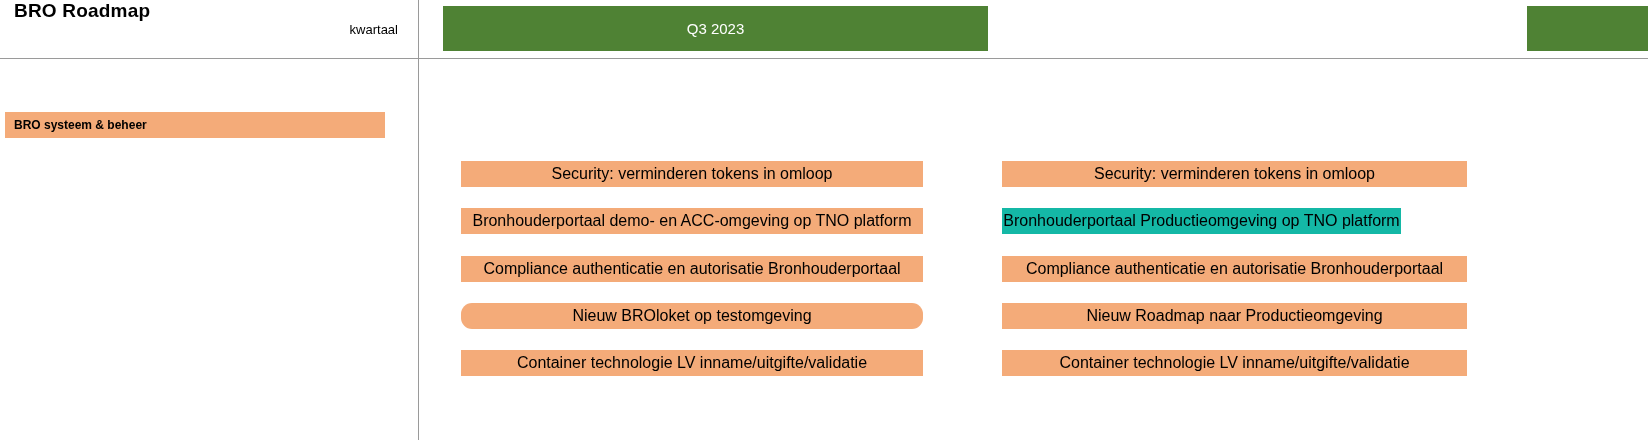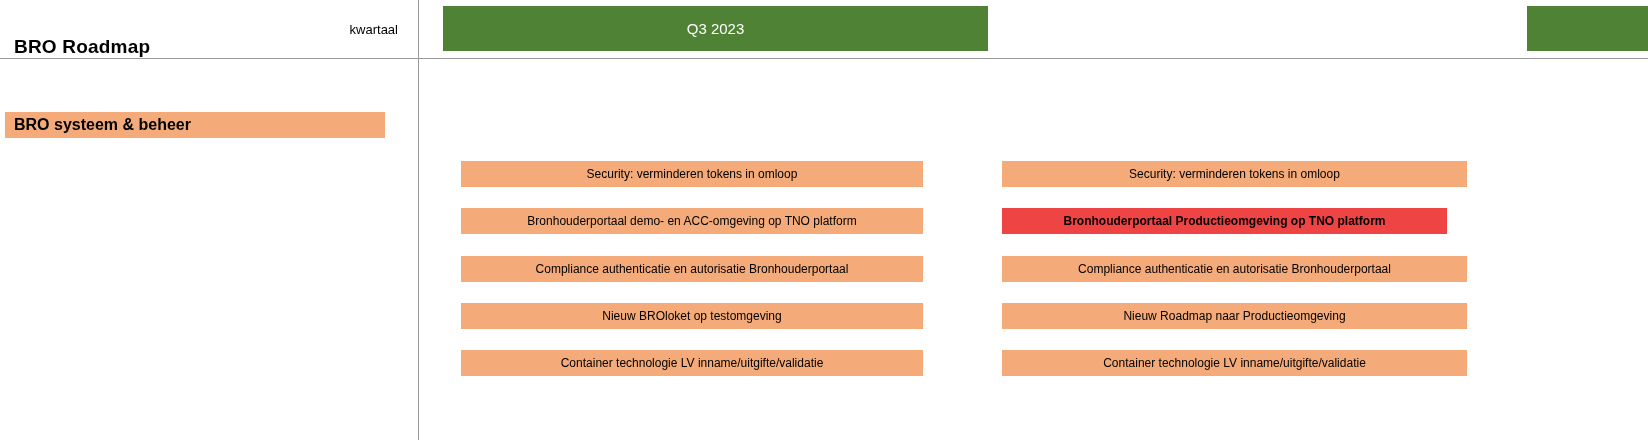--- a/index.html
+++ b/index.html
@@ -29,21 +29,21 @@
     width: 1648px;
     height: 58px;
   }
   .title-cell {
     position: absolute;
     left: 0;
     top: 0;
     width: 418px;
     height: 58px;
     display: flex;
-    align-items: flex-end;
+    align-items: flex-start;
     background: #ffffff;
   }
   .roadmap-title {
     font-size: 19px;
     font-weight: bold;
     margin-left: 14px;
     letter-spacing: 0.2px;
   }
   .kwartaal-label {
     position: absolute;
@@ -106,34 +106,34 @@
     left: 5px;
     top: 112px;
     width: 380px;
     height: 26px;
     background: #f4ab79;
     display: flex;
     align-items: center;
     box-sizing: border-box;
   }
   .lane-label span {
-    font-size: 16px;
+    font-size: 12px;
     font-weight: bold;
     margin-left: 9px;
   }
 
   
   .bar {
     position: absolute;
     height: 26px;
     background: #f4ab79;
     display: flex;
     align-items: center;
     justify-content: center;
-    font-size: 12px;
+    font-size: 16px;
     color: #000000;
     box-sizing: border-box;
     white-space: nowrap;
     overflow: hidden;
   }
 </style>
 </head>
 <body>
 
 <div class="roadmap">
@@ -163,30 +163,30 @@
   <div id="tasks-layer">
       <div class="bar" style="left: 461px; top: 161px; width: 462px; background: rgb(244, 171, 121);">
         <span>Security: verminderen tokens in omloop</span>
       </div>
       <div class="bar" style="left: 461px; top: 208px; width: 462px; background: rgb(244, 171, 121);">
         <span>Bronhouderportaal demo- en ACC-omgeving op TNO platform</span>
       </div>
       <div class="bar" style="left: 461px; top: 256px; width: 462px; background: rgb(244, 171, 121);">
         <span>Compliance authenticatie en autorisatie Bronhouderportaal</span>
       </div>
-      <div class="bar" style="left: 461px; top: 303px; width: 462px; background: rgb(244, 171, 121);">
+      <div class="bar" style="left: 461px; top: 303px; width: 462px; background: rgb(244, 171, 121); border-radius: 11px;">
         <span>Nieuw BROloket op testomgeving</span>
       </div>
       <div class="bar" style="left: 461px; top: 350px; width: 462px; background: rgb(244, 171, 121);">
         <span>Container technologie LV inname/uitgifte/validatie</span>
       </div>
       <div class="bar" style="left: 1002px; top: 161px; width: 465px; background: rgb(244, 171, 121);">
         <span>Security: verminderen tokens in omloop</span>
       </div>
-      <div class="bar" style="left: 1002px; top: 208px; width: 445px; background: #ef4444; font-weight: bold;">
+      <div class="bar" style="left: 1002px; top: 208px; width: 399px; background: #14b8a6;">
         <span>Bronhouderportaal Productieomgeving op TNO platform</span>
       </div>
       <div class="bar" style="left: 1002px; top: 256px; width: 465px; background: rgb(244, 171, 121);">
         <span>Compliance authenticatie en autorisatie Bronhouderportaal</span>
       </div>
       <div class="bar" style="left: 1002px; top: 303px; width: 465px; background: rgb(244, 171, 121);">
         <span>Nieuw Roadmap naar Productieomgeving</span>
       </div>
       <div class="bar" style="left: 1002px; top: 350px; width: 465px; background: rgb(244, 171, 121);">
         <span>Container technologie LV inname/uitgifte/validatie</span>

